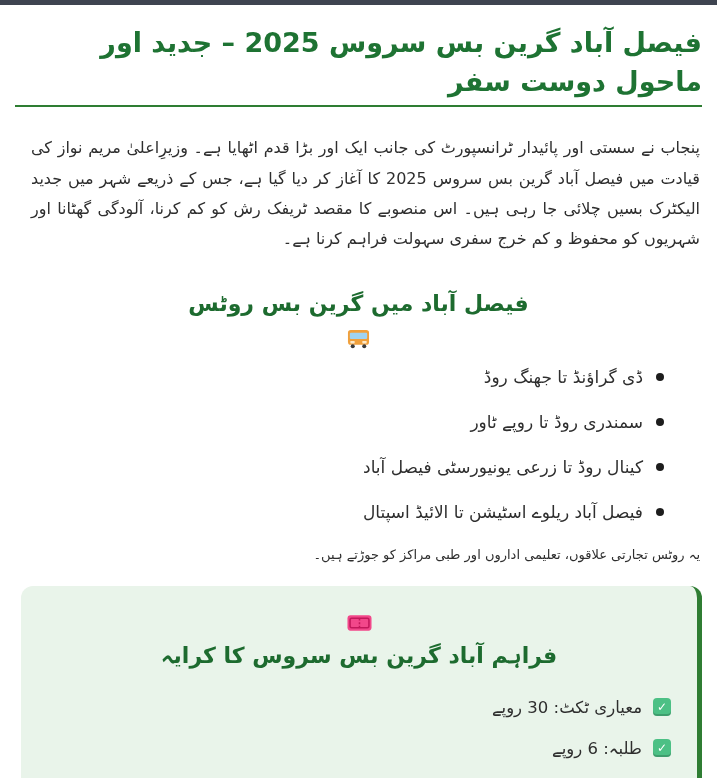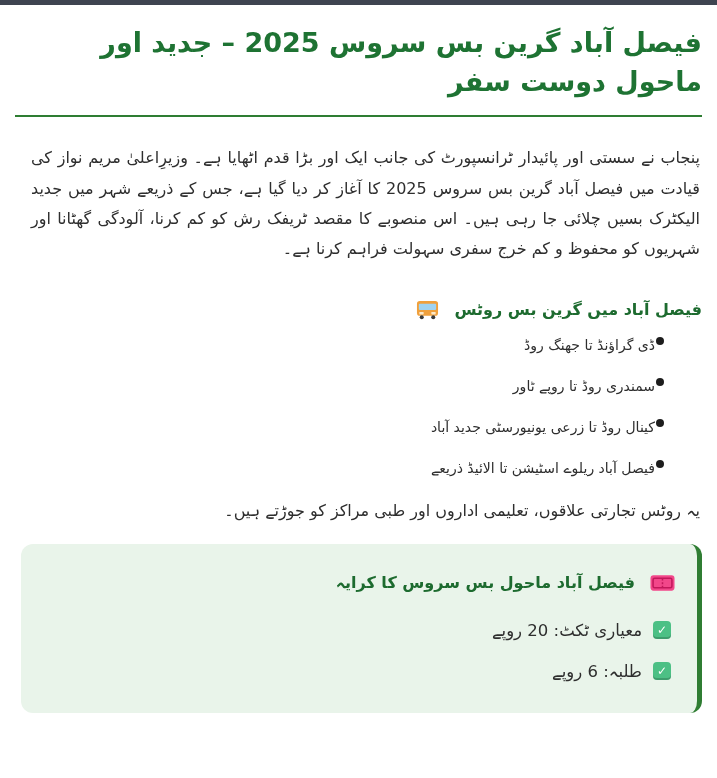--- a/index.html
+++ b/index.html
@@ -18,65 +18,65 @@
     padding: 12px 15px 0 15px;
     color: #303030;
   }
   .title {
     margin: 6px 0 0 0;
     color: #1e7333;
     font-size: 27px;
     font-weight: bold;
     line-height: 1.45;
     text-align: right;
-    padding-bottom: 14px;
+    padding-bottom: 4px;
     border-bottom: 2px solid #2e7d32;
   }
   .intro {
     margin: 26px 2px 0 16px;
     font-size: 16px;
     line-height: 1.9;
     text-align: justify;
     color: #2e2e2e;
   }
   .section-heading {
     margin-top: 34px;
     display: flex;
-    flex-direction: row;
+    flex-direction: column;
     justify-content: flex-start; 
     align-items: center;
-    gap: 15px;
+    gap: 9px;
     color: #1d6b2f;
-    font-size: 16px;
+    font-size: 22px;
     font-weight: bold;
   }
   .section-heading .h-text { line-height: 1.4; }
   .icon-wrap { display: inline-flex; align-items: center; }
   ul.routes {
     list-style: none;
     margin: 16px 0 0 0;
     padding: 0 38px 0 0;
   }
   ul.routes li {
     display: flex;
-    align-items: flex-start;
-    gap: 1px;
+    align-items: center;
+    gap: 13px;
     margin: 0 0 25px 0;
-    font-size: 14px;
+    font-size: 17px;
     color: #2e2e2e;
   }
   .dot {
     width: 8px; height: 8px;
     background: #1d1d1d;
     border-radius: 50%;
     flex: 0 0 auto;
   }
   .note {
     margin: 20px 2px 0 2px;
-    font-size: 16px;
+    font-size: 13px;
     text-align: right;
     color: #2e2e2e;
   }
   .fare-card {
     margin: 24px 0 0 6px;
     background: #e9f4ea;
     border-left: none;
     border-right: 5px solid #2f7d33;
     border-radius: 12px;
     padding: 14px 22px 10px 22px;
@@ -139,46 +139,46 @@
     <li>
       <span class="dot"></span>
       <span>ڈی گراؤنڈ تا جھنگ روڈ</span>
     </li>
     <li>
       <span class="dot"></span>
       <span>سمندری روڈ تا روپے ٹاور</span>
     </li>
     <li>
       <span class="dot"></span>
-      <span>کینال روڈ تا زرعی یونیورسٹی جدید آباد</span>
+      <span>کینال روڈ تا زرعی یونیورسٹی فیصل آباد</span>
     </li>
     <li>
       <span class="dot"></span>
-      <span>فیصل آباد ریلوے اسٹیشن تا الائیڈ ذریعے</span>
+      <span>فیصل آباد ریلوے اسٹیشن تا الائیڈ اسپتال</span>
     </li>
   </ul>
 
   <p class="note">یہ روٹس تجارتی علاقوں، تعلیمی اداروں اور طبی مراکز کو جوڑتے ہیں۔</p>
 
   <div class="fare-card">
     <h2 class="section-heading">
       <span class="icon-wrap">
         <svg width="25" height="18" viewBox="0 0 26 18" aria-hidden="true">
           <rect x="0.5" y="1" width="25" height="16" rx="3.2" fill="#f2478a"></rect>
           <rect x="3.2" y="4" width="19.6" height="10" rx="1.6" fill="none" stroke="#c2185b" stroke-width="1.6"></rect>
           <line x1="13" y1="4.5" x2="13" y2="13.5" stroke="#c2185b" stroke-width="1.6" stroke-dasharray="2 1.7"></line>
         </svg>
       </span>
-      <span class="h-text">فیصل آباد ماحول بس سروس کا کرایہ</span>
+      <span class="h-text">فراہم آباد گرین بس سروس کا کرایہ</span>
     </h2>
 
     <ul class="fares">
       <li>
         <span class="check"></span>
-        <span>معیاری ٹکٹ: 20 روپے</span>
+        <span>معیاری ٹکٹ: 30 روپے</span>
       </li>
       <li>
         <span class="check"></span>
         <span>طلبہ: 6 روپے</span>
       </li>
     </ul>
   </div>
 
 </div>
 

